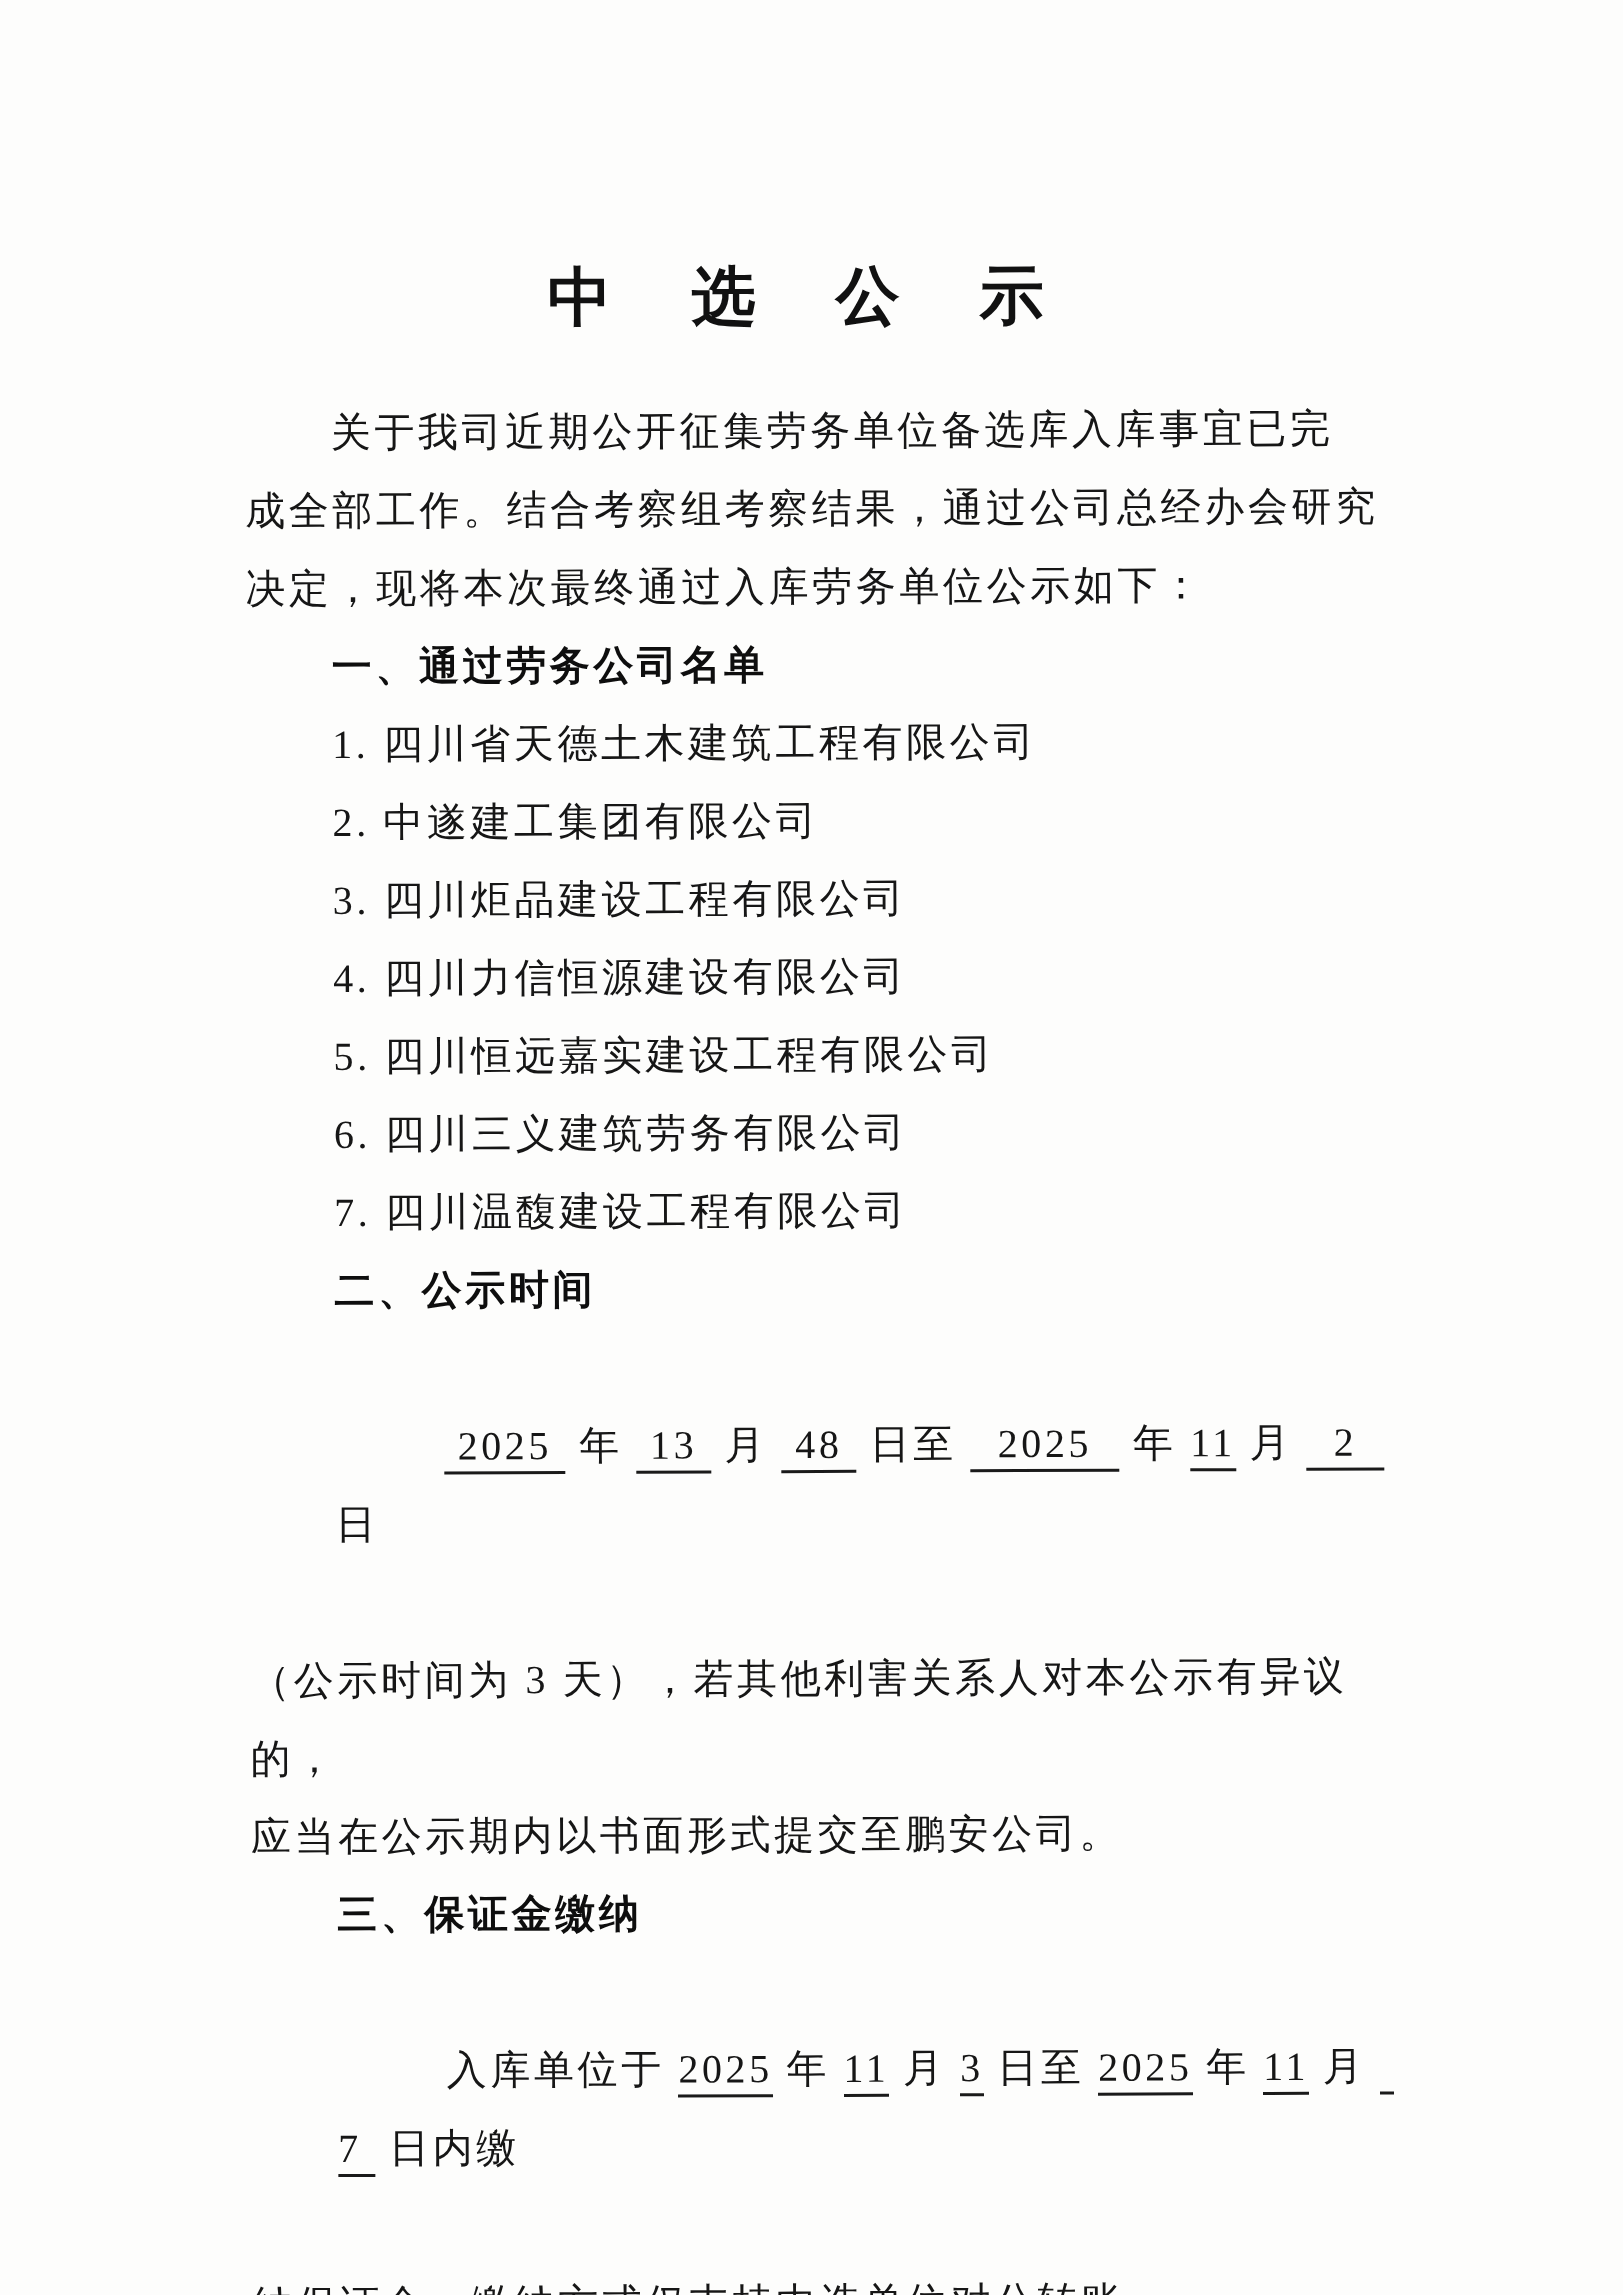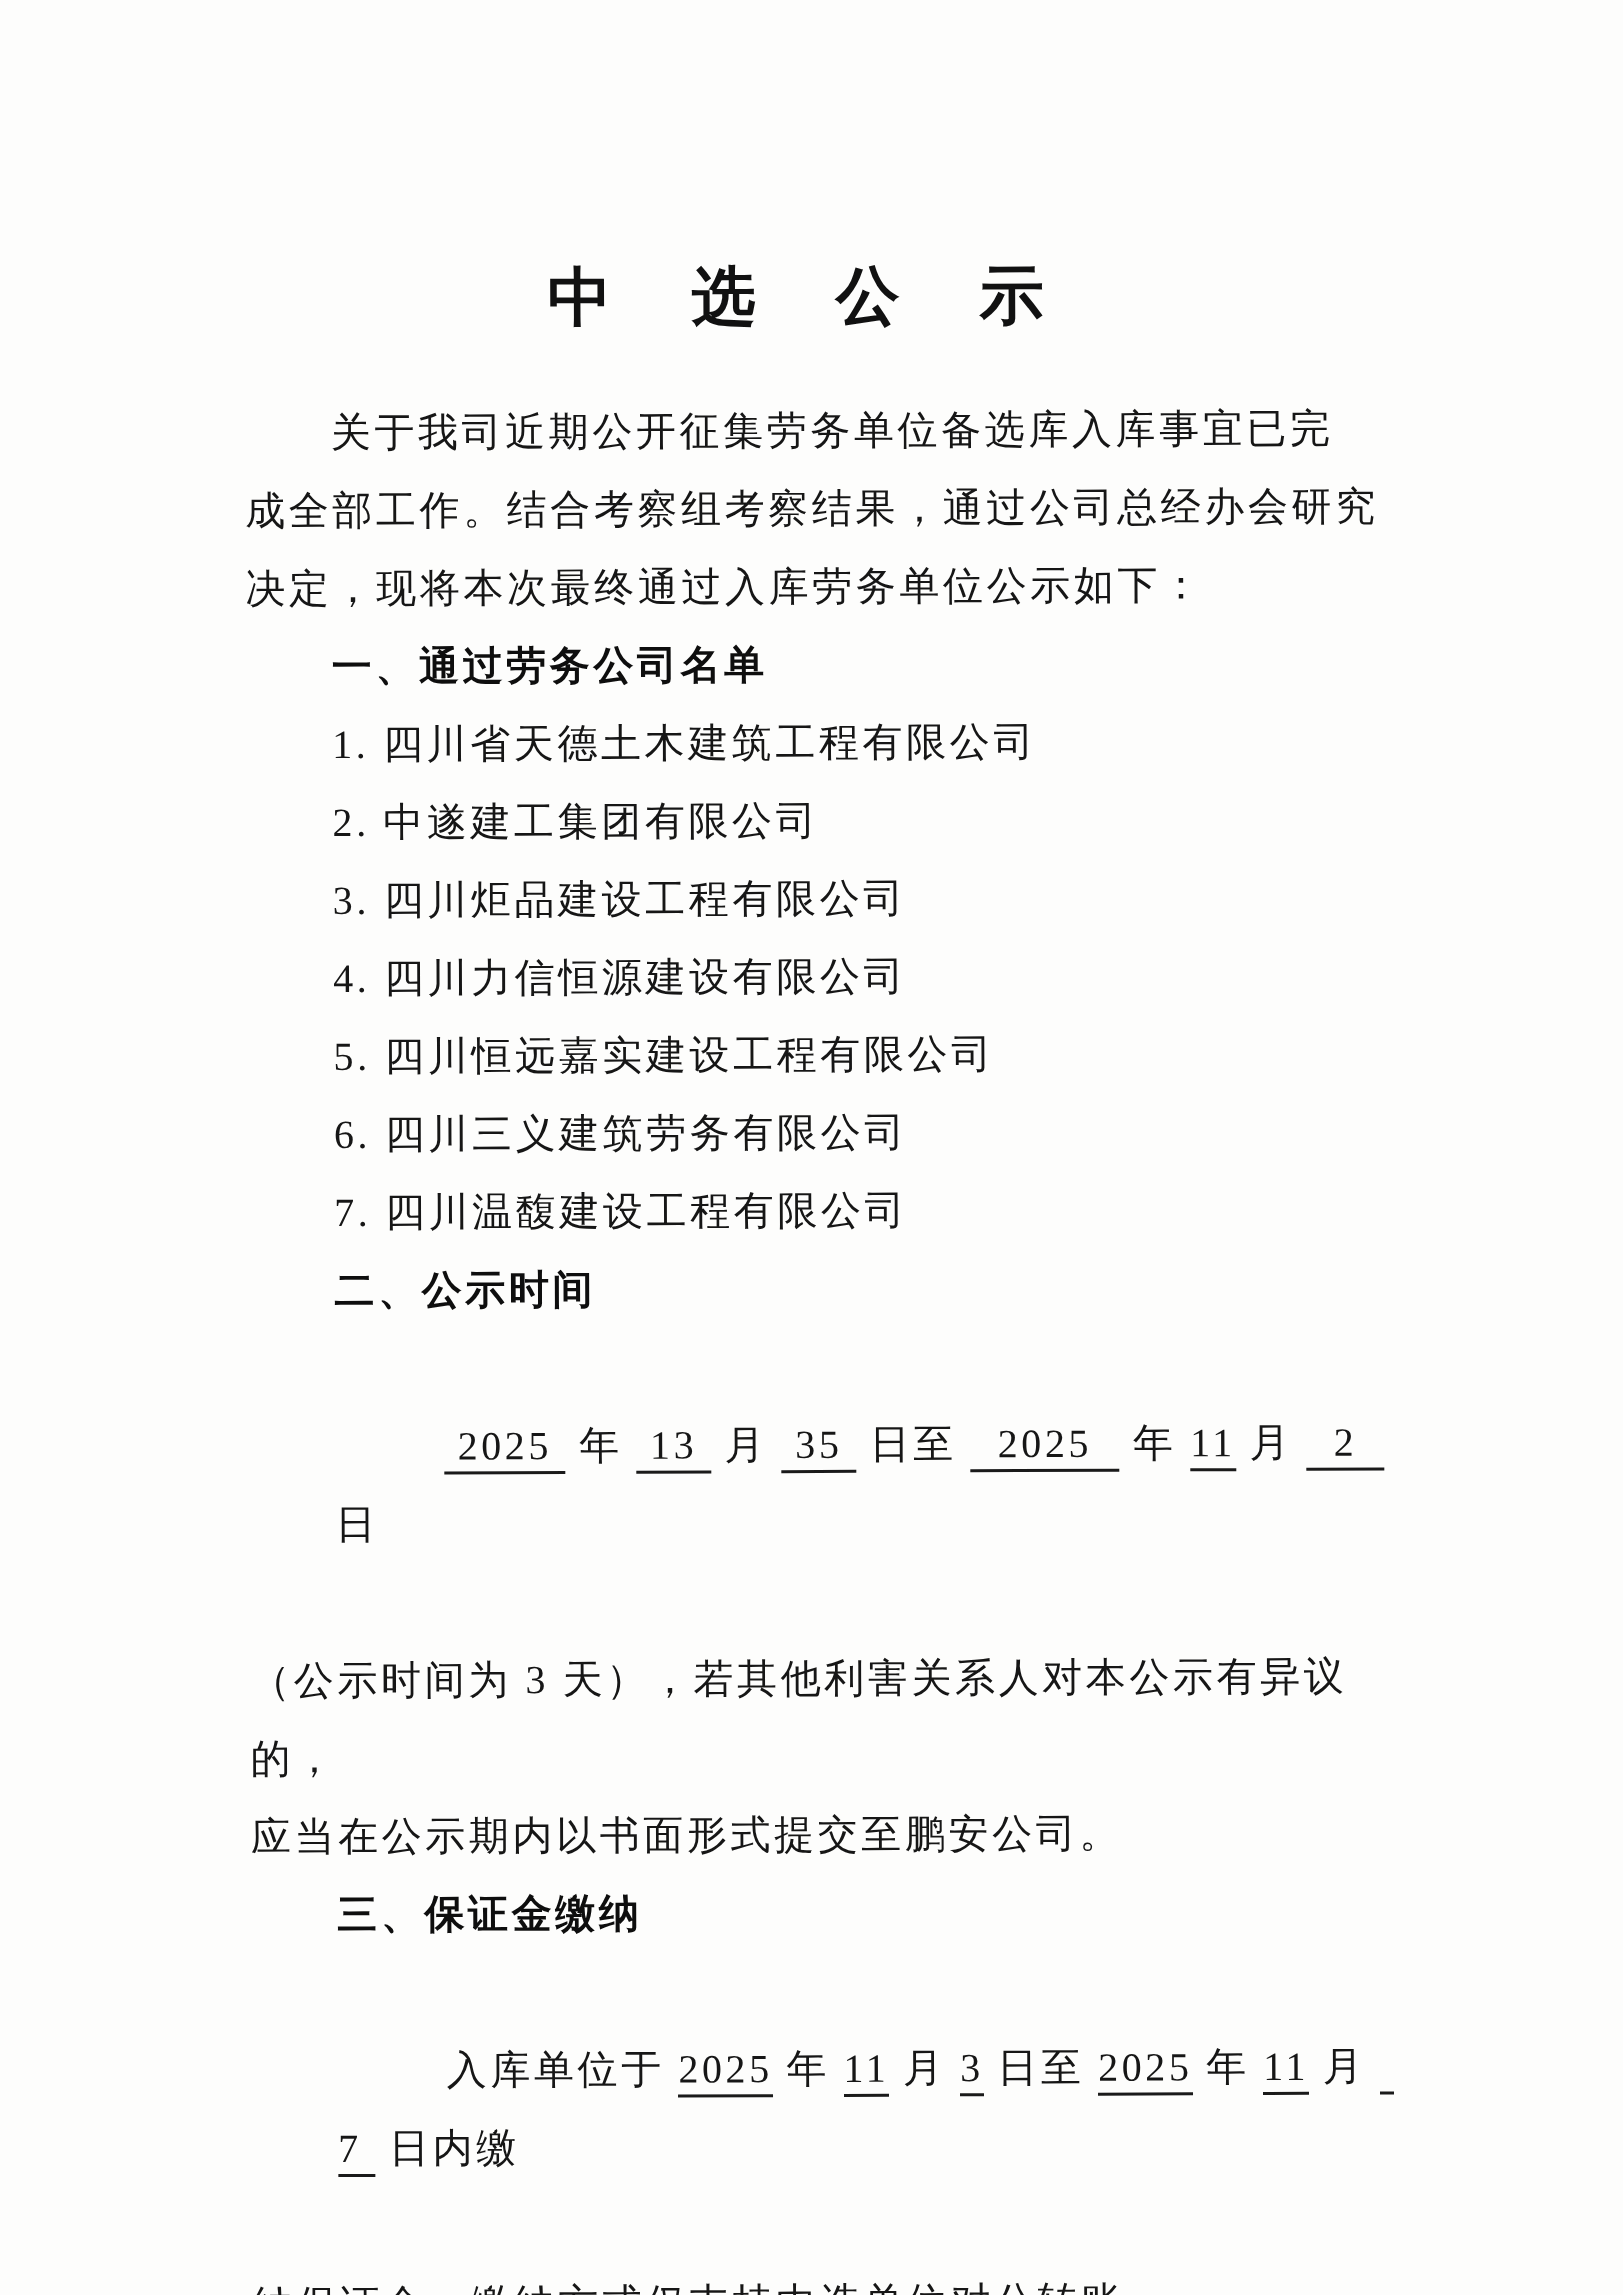--- a/index.html
+++ b/index.html
@@ -75,21 +75,21 @@
       <div class="line indent">2. 中遂建工集团有限公司</div>
       <div class="line indent">3. 四川炬品建设工程有限公司</div>
       <div class="line indent">4. 四川力信恒源建设有限公司</div>
       <div class="line indent">5. 四川恒远嘉实建设工程有限公司</div>
       <div class="line indent">6. 四川三义建筑劳务有限公司</div>
       <div class="line indent">7. 四川温馥建设工程有限公司</div>
 
       <div class="line indent heading">二、公示时间</div>
 
       <div class="line indent">
-        <span class="u"> 2025 </span><span> 年 </span><span class="u"> 13 </span><span> 月 </span><span class="u"> 35 </span><span> 日至 </span><span class="u">  2025  </span><span> 年 </span><span class="u">11</span><span> 月 </span><span class="u">  2  </span><span> 日</span>
+        <span class="u"> 2025 </span><span> 年 </span><span class="u"> 13 </span><span> 月 </span><span class="u"> 48 </span><span> 日至 </span><span class="u">  2025  </span><span> 年 </span><span class="u">11</span><span> 月 </span><span class="u">  2  </span><span> 日</span>
       </div>
 
       <div class="line">（公示时间为 3 天），若其他利害关系人对本公示有异议的，</div>
       <div class="line">应当在公示期内以书面形式提交至鹏安公司。</div>
 
       <div class="line indent heading">三、保证金缴纳</div>
 
       <div class="line indent">
         <span>入库单位于 </span><span class="u">2025</span><span> 年 </span><span class="u">11</span><span> 月 </span><span class="u">3</span><span> 日至 </span><span class="u">2025</span><span> 年 </span><span class="u">11</span><span> 月 </span><span class="u"> 7 </span><span> 日内缴</span>
       </div>

